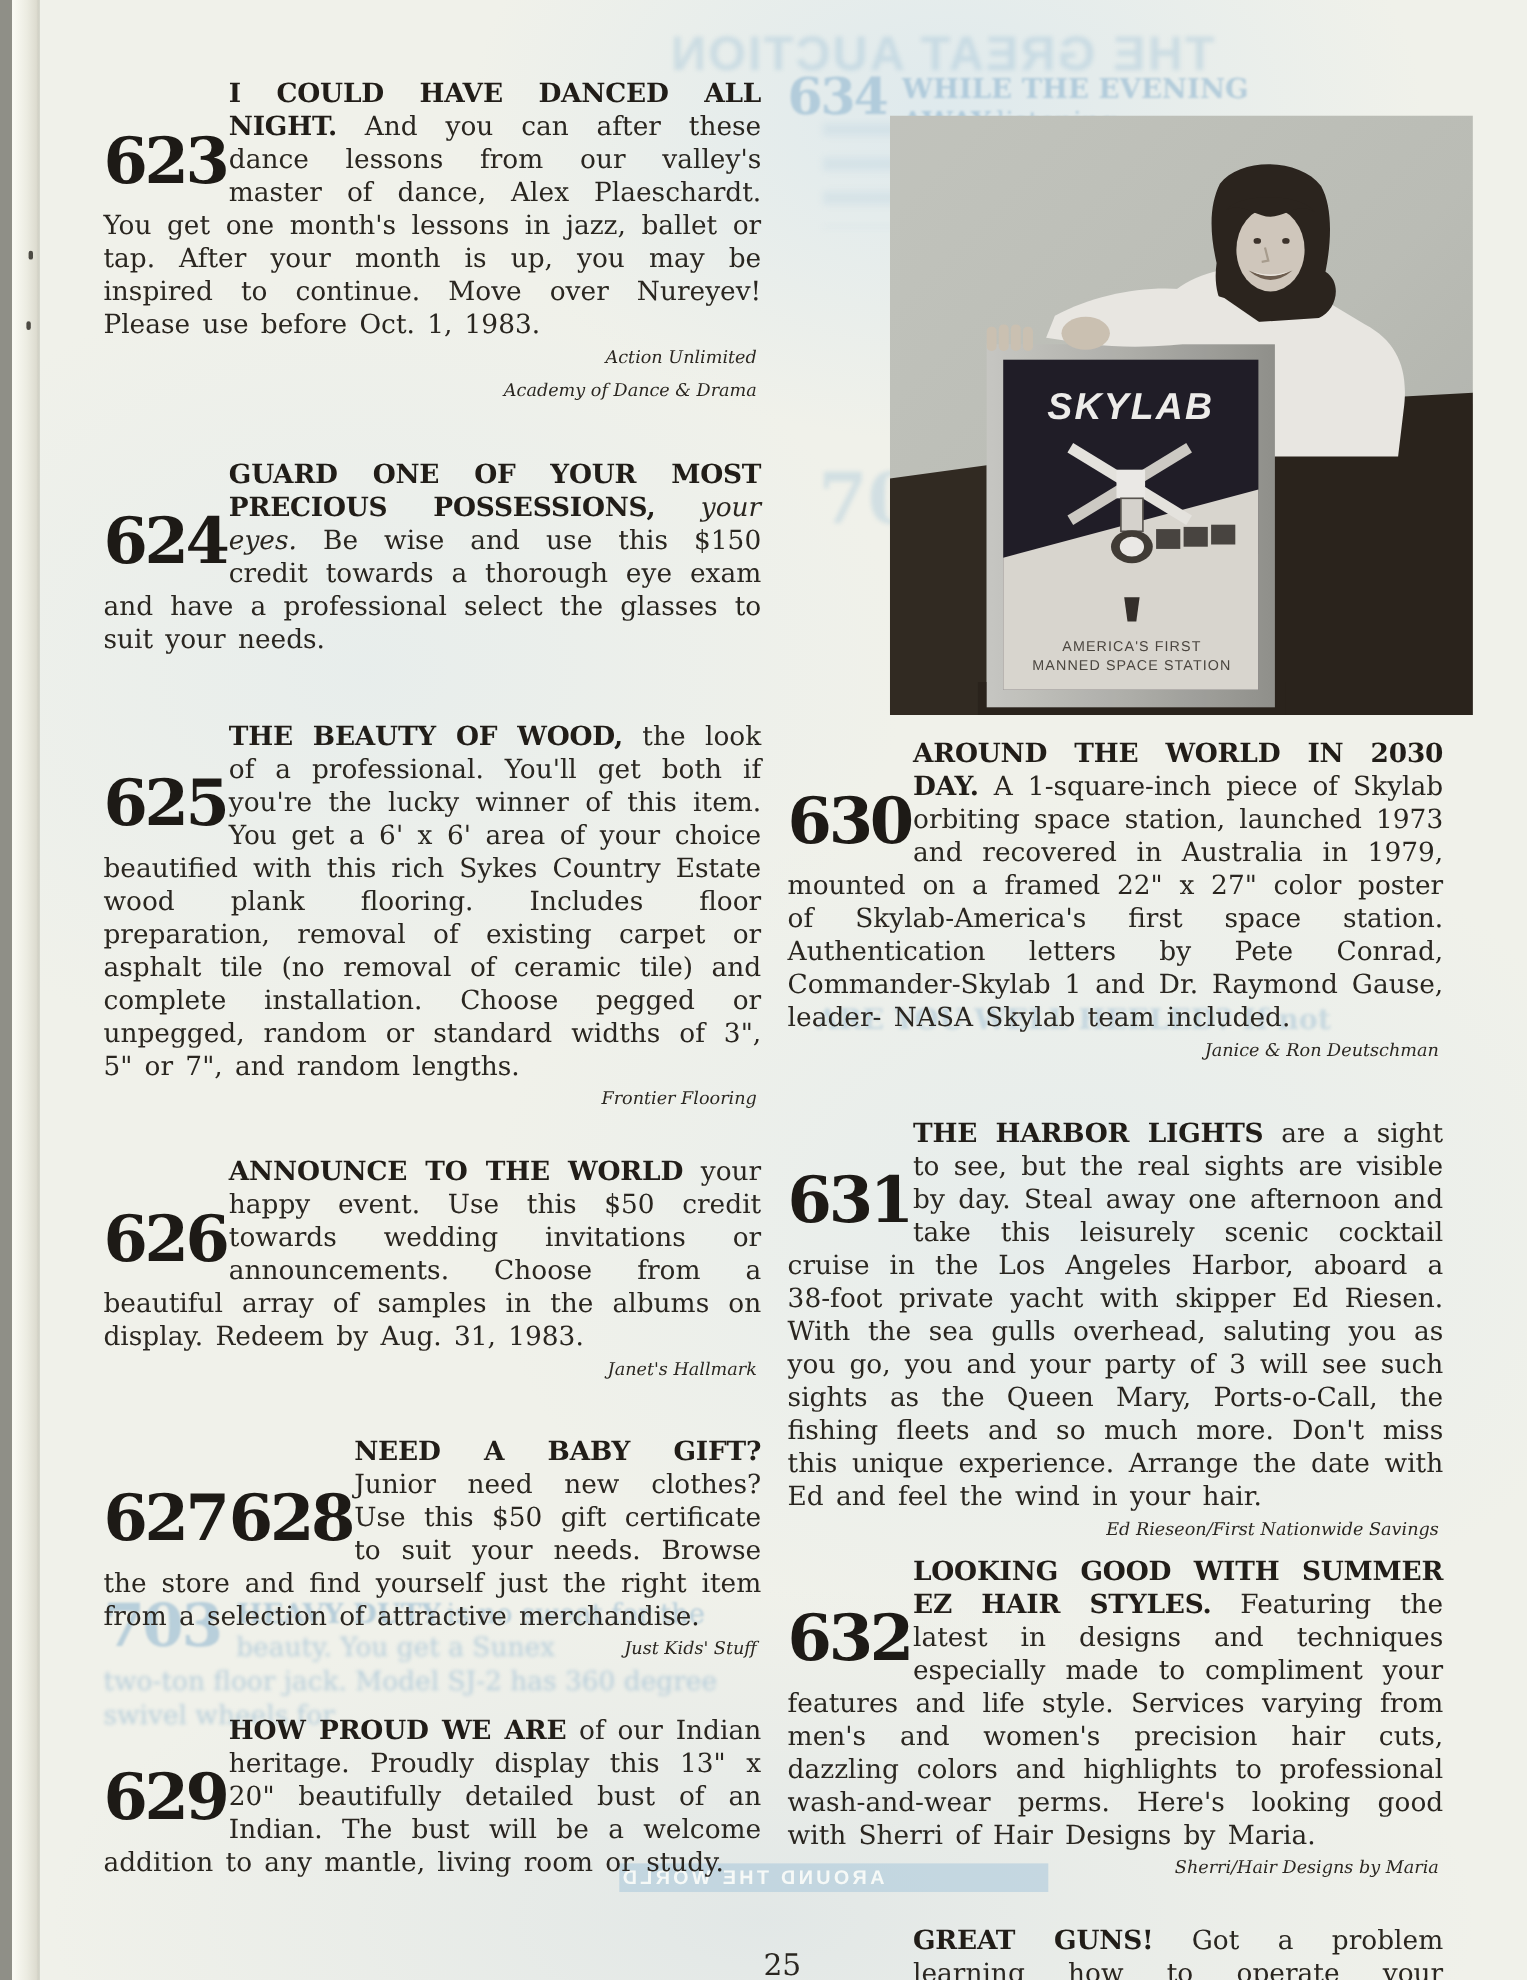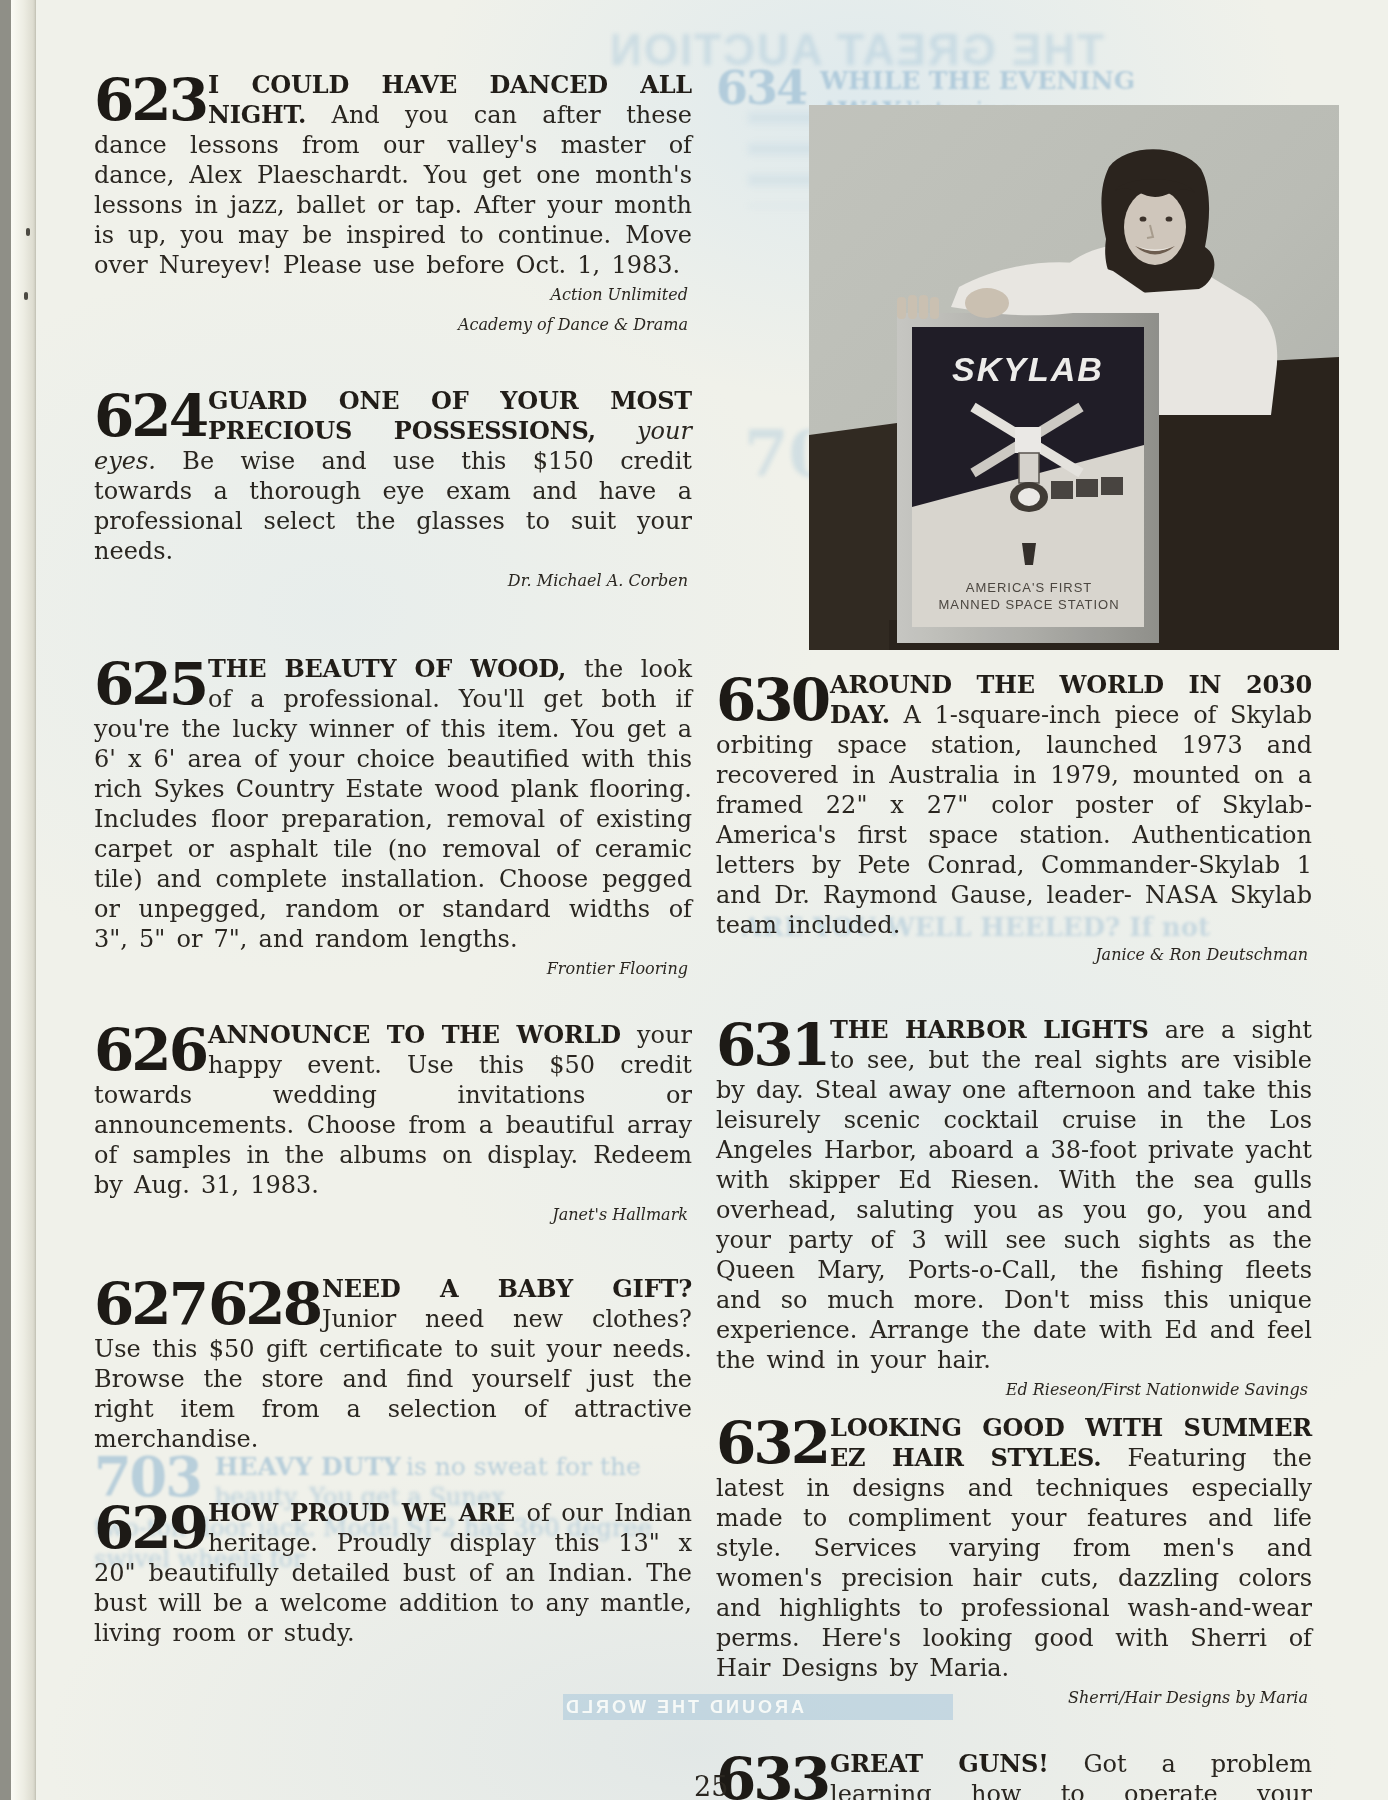--- a/index.html
+++ b/index.html
@@ -21,21 +21,21 @@
     border-right:1px solid #c6c5b8;}
   .speck{position:absolute;background:#4c4a43;border-radius:2px;}
   
   .col{position:absolute;top:70px;}
   .col-left{left:94px;width:598px;}
   .col-right{left:716px;width:596px;top:60px;}
   .item{overflow:visible;}
   .num{
     float:left;width:114px;
     font:700 58px/60px "DejaVu Serif",serif;
-    letter-spacing:-3px;color:#1d1a16;
+    letter-spacing:-3px;color:#1d1a16;margin-top:46px;
   }
   .body{
     margin:0;text-align:justify;
     font-size:24px;line-height:30px;word-spacing:3.5px;color:#2a2620;
   }
   .ttl{font-weight:700;color:#211d18;letter-spacing:-.2px;}
   .attr{
     text-align:right;padding-right:4px;
     font-style:italic;font-size:16px;line-height:30px;color:#2a2620;
   }
@@ -100,21 +100,20 @@
   <article class="item mb-a">
     <div class="num">623</div>
     <p class="body"><strong class="ttl">I COULD HAVE DANCED ALL NIGHT.</strong> <span>And you can after these dance lessons from our valley's master of dance, Alex Plaeschardt. You get one month's lessons in jazz, ballet or tap. After your month is up, you may be inspired to continue. Move over Nureyev! Please use before Oct. 1, 1983.</span></p>
     <div class="attr">Action Unlimited</div>
     <div class="attr">Academy of Dance &amp; Drama</div>
   </article>
 
   <article class="item mb-b">
     <div class="num">624</div>
     <p class="body"><strong class="ttl">GUARD ONE OF YOUR MOST PRECIOUS POSSESSIONS,</strong> <em>your eyes.</em> <span>Be wise and use this $150 credit towards a thorough eye exam and have a professional select the glasses to suit your needs.</span></p>
-    <div class="attr">Dr. Michael A. Corben</div>
   </article>
 
   <article class="item mb-c">
     <div class="num">625</div>
     <p class="body"><strong class="ttl">THE BEAUTY OF WOOD,</strong> <span>the look of a professional. You'll get both if you're the lucky winner of this item. You get a 6' x 6' area of your choice beautified with this rich Sykes Country Estate wood plank flooring. Includes floor preparation, removal of existing carpet or asphalt tile (no removal of ceramic tile) and complete installation. Choose pegged or unpegged, random or standard widths of 3", 5" or 7", and random lengths.</span></p>
     <div class="attr">Frontier Flooring</div>
   </article>
 
   <article class="item mb-d">
     <div class="num">626</div>
@@ -122,20 +121,21 @@
     <div class="attr">Janet's Hallmark</div>
   </article>
 
   <article class="item mb-e">
     <div class="num">627</div>
   </article>
 
   <article class="item mb-f">
     <div class="num">628</div>
     <p class="body"><strong class="ttl">NEED A BABY GIFT?</strong> <span>Junior need new clothes? Use this $50 gift certificate to suit your needs. Browse the store and find yourself just the right item from a selection of attractive merchandise.</span></p>
+    <div class="attr">Just Kids' Stuff</div>
   </article>
 
   <article class="item">
     <div class="num">629</div>
     <p class="body"><strong class="ttl">HOW PROUD WE ARE</strong> <span>of our Indian heritage. Proudly display this 13" x 20" beautifully detailed bust of an Indian. The bust will be a welcome addition to any mantle, living room or study.</span></p>
 
   </article>
 
 </div>
 

